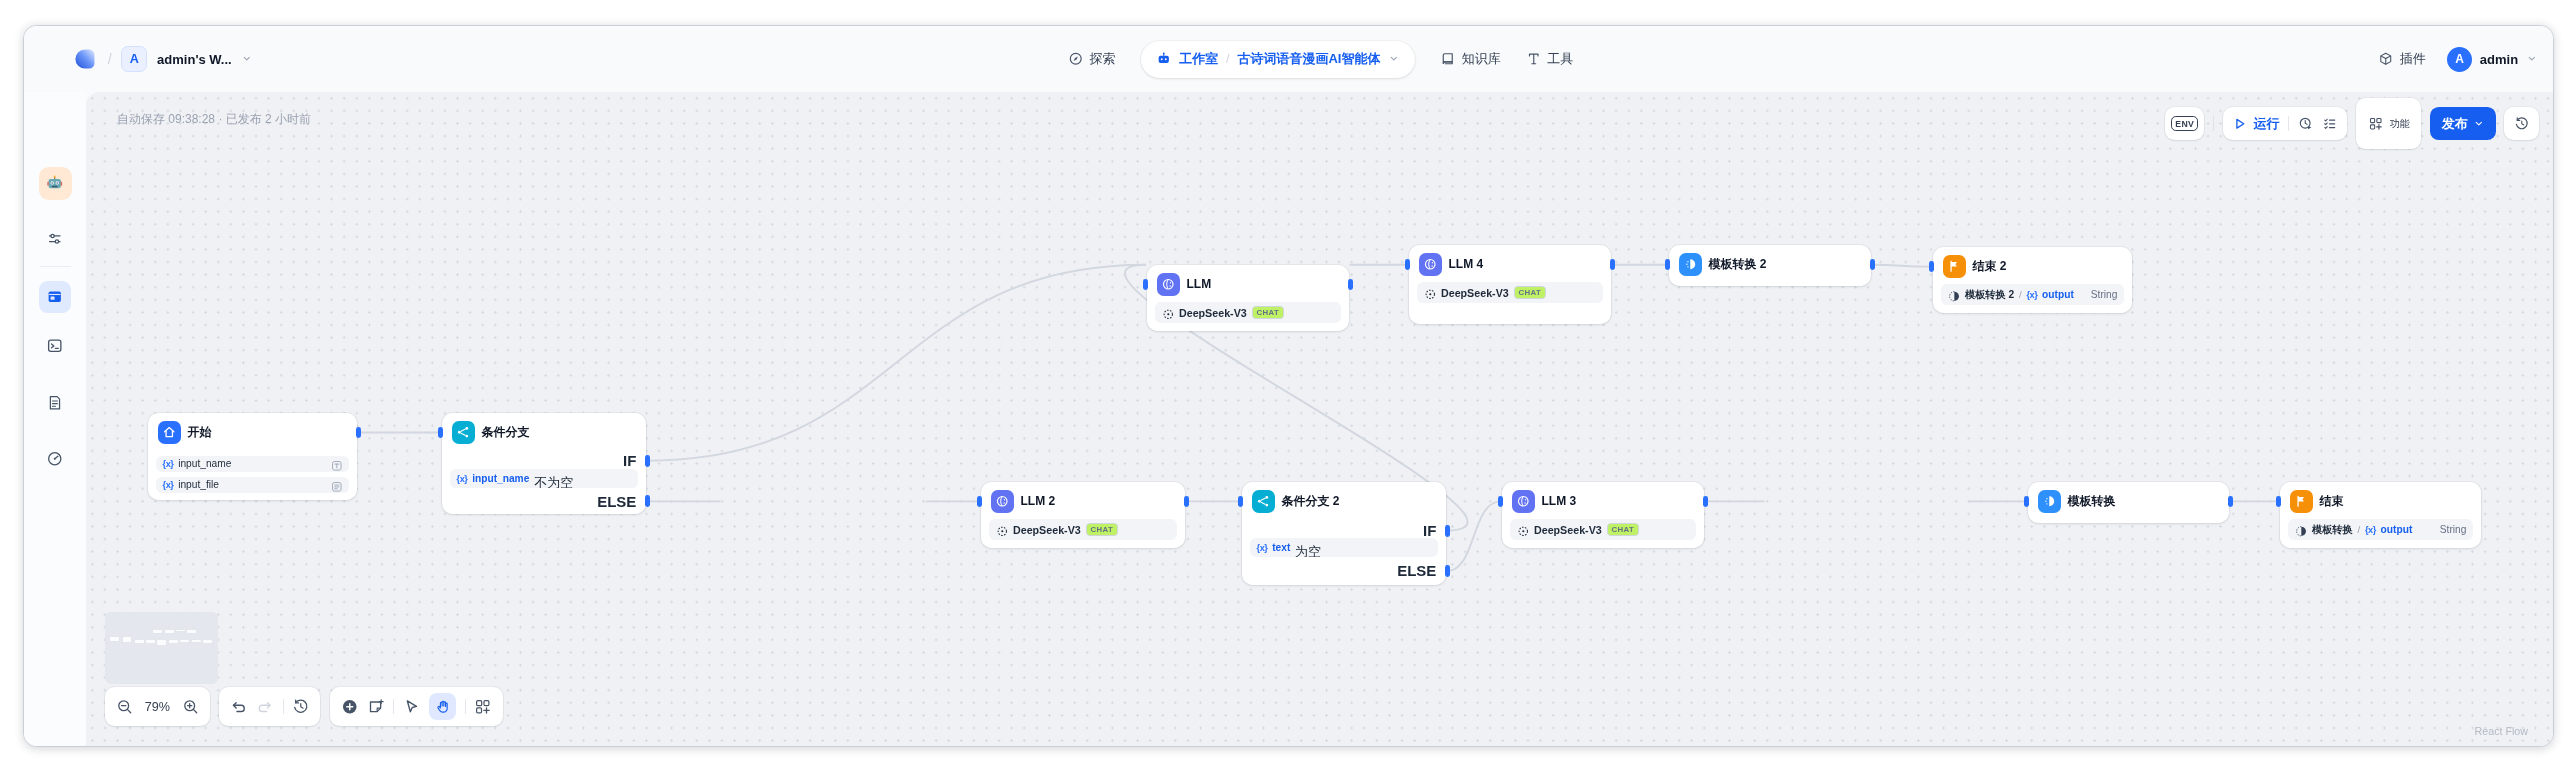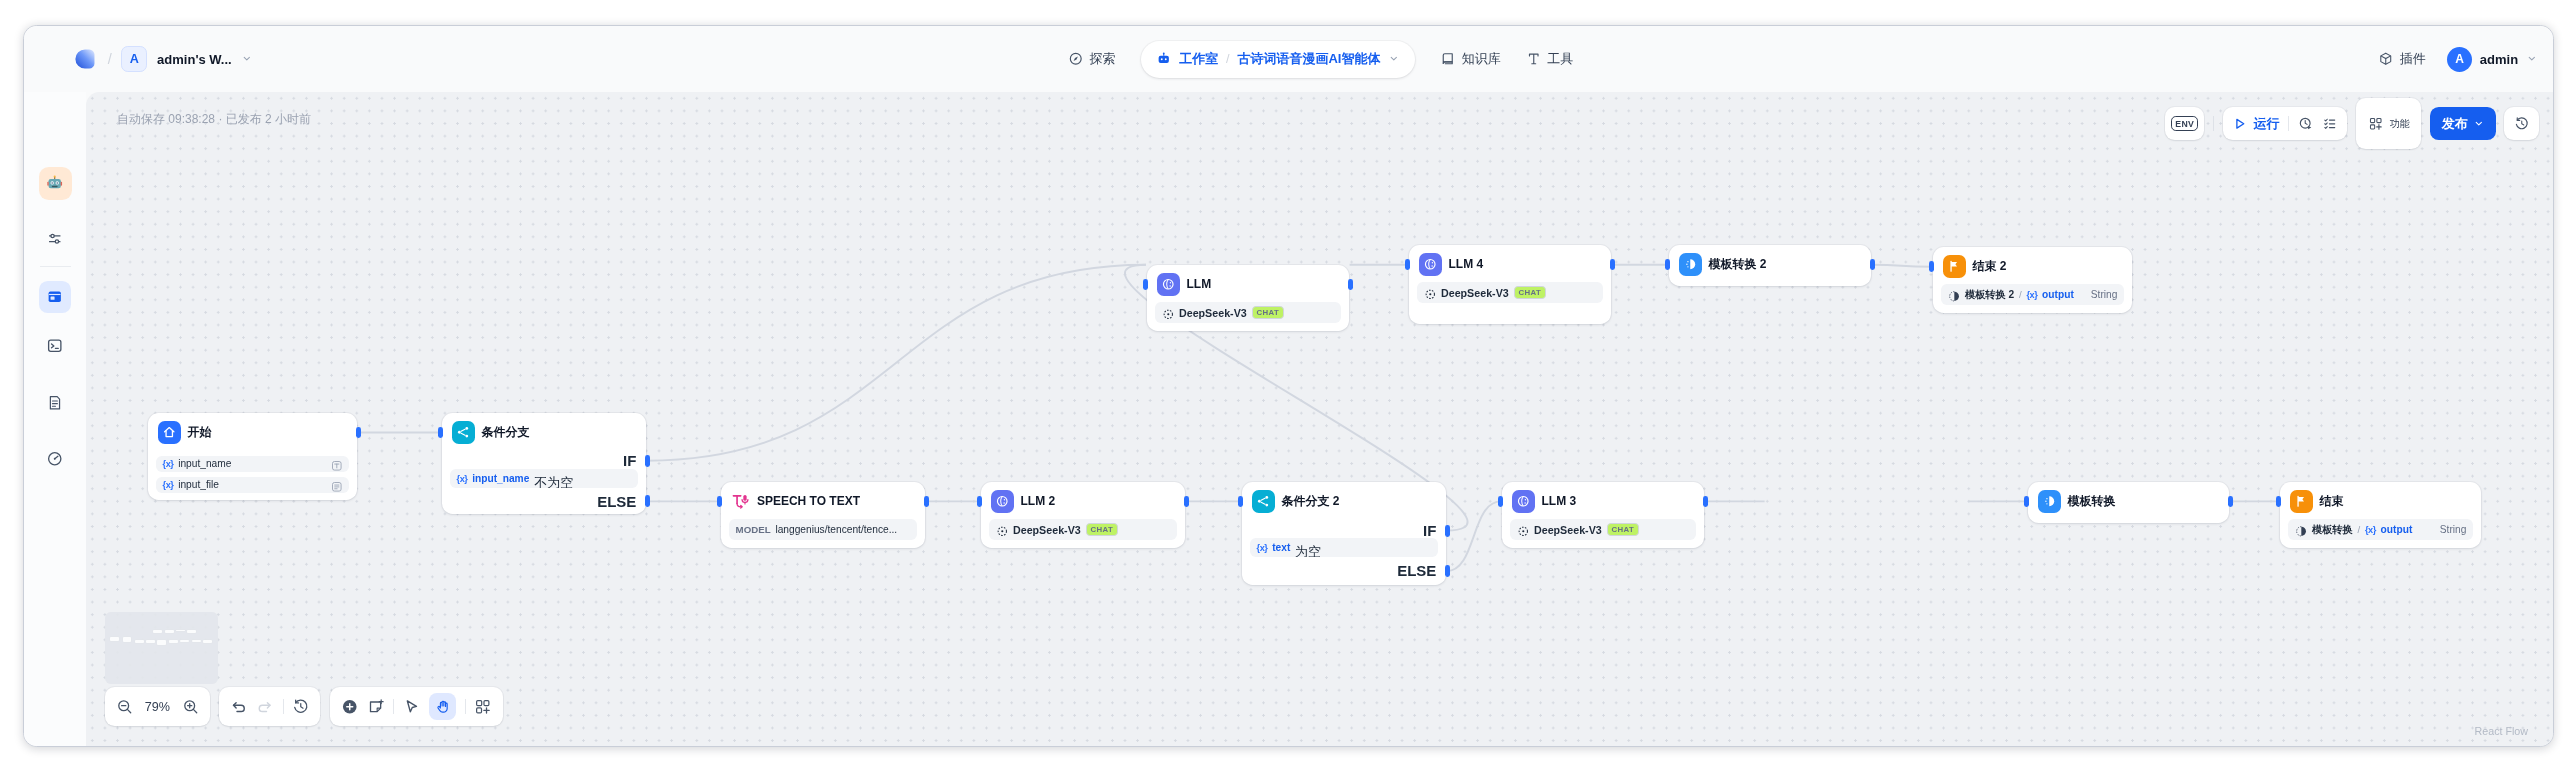--- a/index.html
+++ b/index.html
@@ -385,40 +385,20 @@
         <div class="row" style="top: 56px; height: 19.4px;">
           <span class="vx">{x}</span>
           <span class="vname-blue">input_name</span>
           <span class="cond-op">不为空</span>
         </div>
         <span class="br-label" style="top: 81px;">ELSE</span>
         <div class="handle" style="left: -3.9px; top: 13.6px;"></div>
         <div class="handle" style="right: -3.9px; top: 42px;"></div>
         <div class="handle" style="right: -3.9px; top: 82px;"></div>
       </div>
-      <div class="node" style="left: 697px; top: 456px; width: 204px; height: 66px;">
-        <div class="node-title">
-          <span class="node-icon plain" style="color: rgb(227, 52, 143);">
-            <svg viewBox="0 0 20 20" fill="none">
-              <path d="M2.6 4.2 H10.6 M6.6 4.2 V12.4" stroke="currentColor" stroke-width="1.8" stroke-linecap="round"></path>
-              <path d="M6.6 12.4 c0 2.4 1.8 3.6 4 3.6" stroke="currentColor" stroke-width="1.5" stroke-linecap="round"></path>
-              <path d="M10.6 14.6 l1.6 1.4 l-1.6 1.4" stroke="currentColor" stroke-width="1.4" stroke-linecap="round" stroke-linejoin="round"></path>
-              <rect x="13.4" y="3.2" width="3.6" height="6.4" rx="1.8" fill="currentColor"></rect>
-              <path d="M12 8.2 a3.2 3.2 0 0 0 6.4 0 M15.2 11.4 V13" stroke="currentColor" stroke-width="1.4" stroke-linecap="round"></path>
-            </svg>
-          </span>
-          <span class="node-label">SPEECH TO TEXT</span>
-        </div>
-        <div class="row" style="top: 37px; height: 21.3px;">
-          <span class="kv-key">MODEL</span>
-          <span class="kv-val">langgenius/tencent/tence...</span>
-        </div>
-        <div class="handle" style="left: -3.9px; top: 13.6px;"></div>
-        <div class="handle" style="right: -3.9px; top: 13.6px;"></div>
-      </div>
       <div class="node" style="left: 957px; top: 456px; width: 204px; height: 66px;">
         <div class="node-title">
           <span class="node-icon" style="background: rgb(97, 114, 243);">
             <svg viewBox="0 0 20 20" fill="none">
               <circle cx="10" cy="10" r="6.6" stroke="#fff" stroke-width="1.6"></circle>
               <path d="M10 3.4 C 7.2 7 7.2 13 10 16.6" stroke="#fff" stroke-width="1.4"></path>
               <circle cx="13" cy="7.8" r="1" fill="#fff"></circle>
               <circle cx="12.6" cy="12.4" r="1" fill="#fff"></circle>
             </svg>
           </span>

